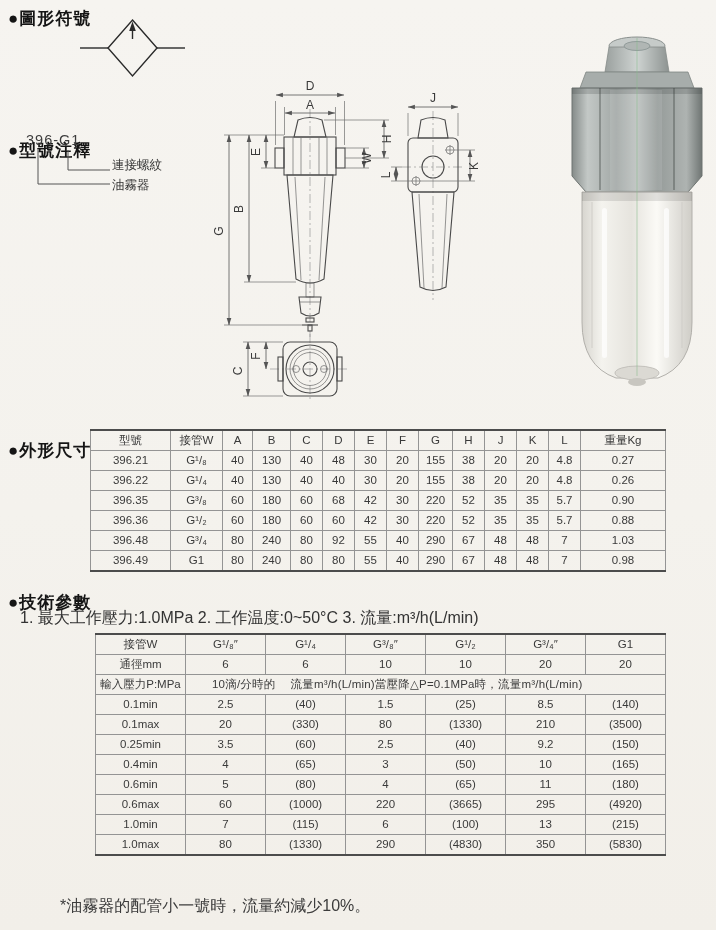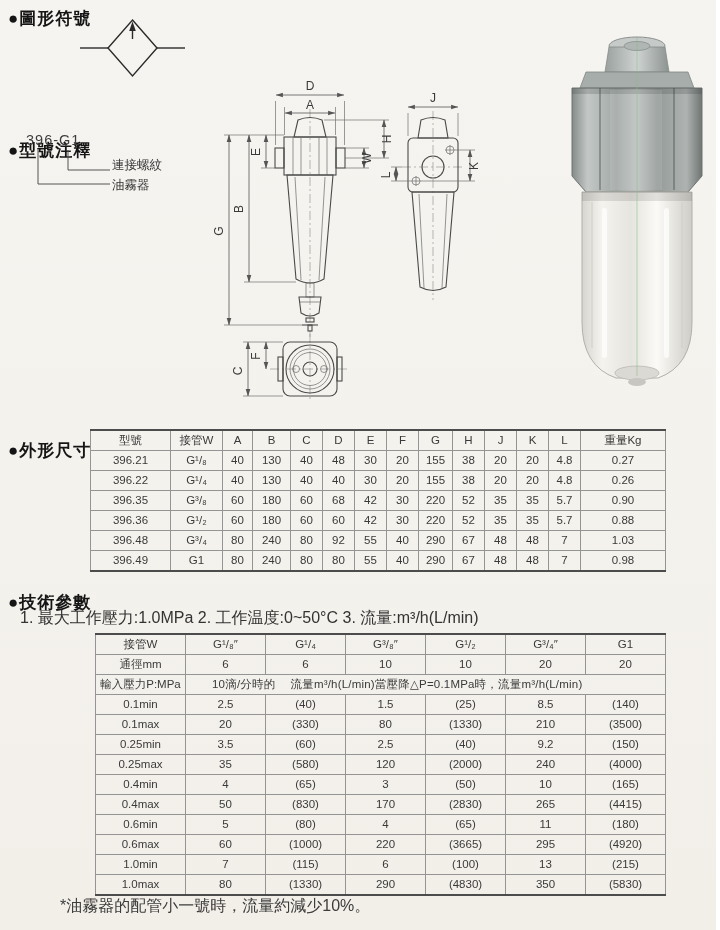--- a/index.html
+++ b/index.html
@@ -421,47 +421,29 @@
         <tr>
           <td>0.25min</td>
           <td>3.5</td>
           <td>(60)</td>
           <td>2.5</td>
           <td>(40)</td>
           <td>9.2</td>
           <td>(150)</td>
         </tr>
         <tr>
-          <td>0.25max</td>
-          <td>35</td>
-          <td>(580)</td>
-          <td>120</td>
-          <td>(2000)</td>
-          <td>240</td>
-          <td>(4000)</td>
-        </tr>
-        <tr>
           <td>0.4min</td>
           <td>4</td>
           <td>(65)</td>
           <td>3</td>
           <td>(50)</td>
           <td>10</td>
           <td>(165)</td>
         </tr>
         <tr>
-          <td>0.4max</td>
-          <td>50</td>
-          <td>(830)</td>
-          <td>170</td>
-          <td>(2830)</td>
-          <td>265</td>
-          <td>(4415)</td>
-        </tr>
-        <tr>
           <td>0.6min</td>
           <td>5</td>
           <td>(80)</td>
           <td>4</td>
           <td>(65)</td>
           <td>11</td>
           <td>(180)</td>
         </tr>
         <tr>
           <td>0.6max</td>

